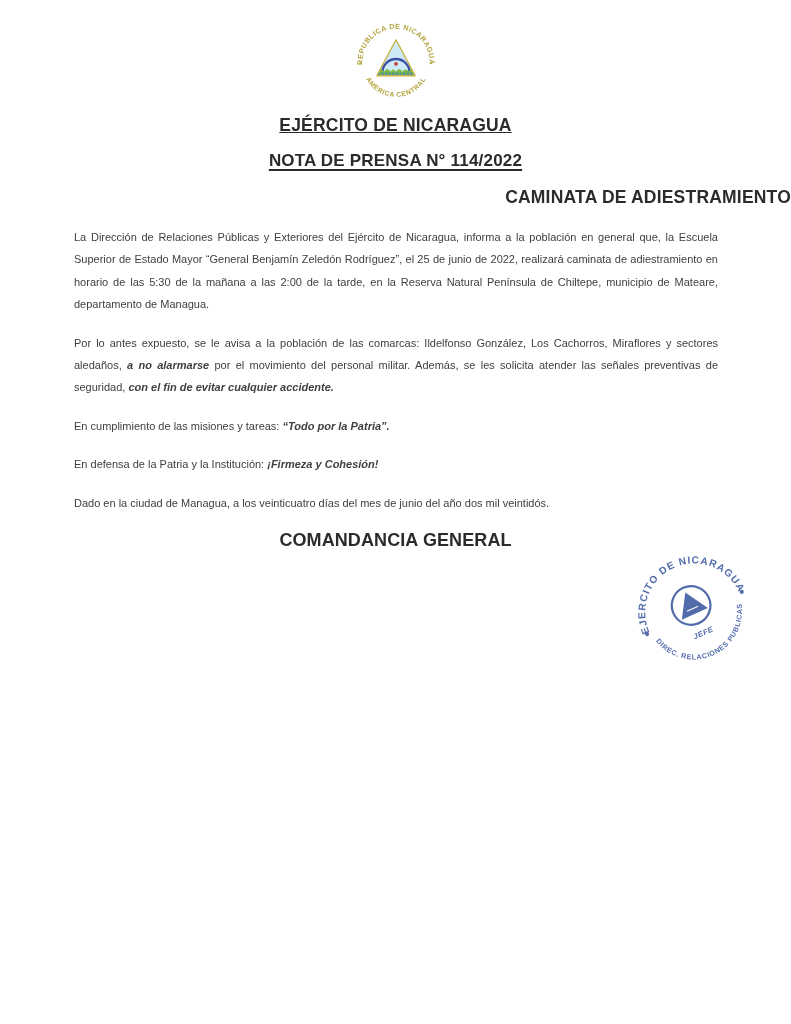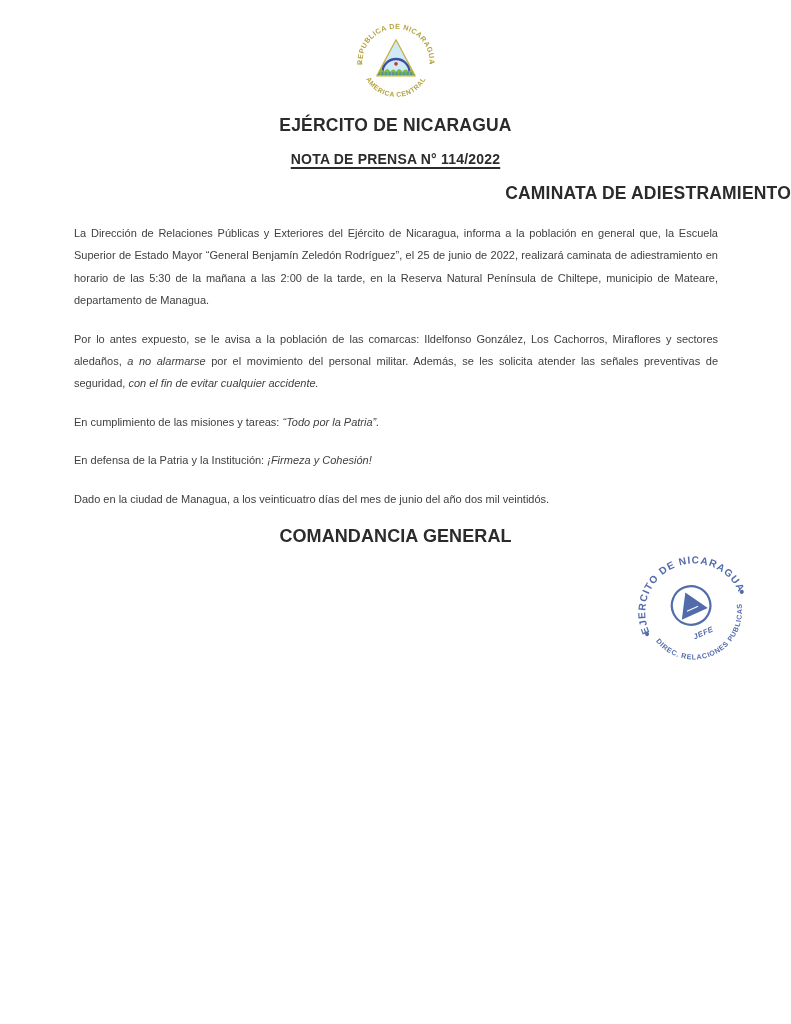--- a/index.html
+++ b/index.html
@@ -25,30 +25,30 @@
   .ringtext-small{font-size:8.5px;font-weight:bold;fill:var(--ring-gold);letter-spacing:0.6px;}
   .ringdot{fill:var(--ring-gold);}
   .sky{fill:var(--sky-blue);}
   .rainbow{fill:none;stroke:var(--rainbow-blue);stroke-width:3;}
   .cap{fill:var(--cap-red);}
   .volcano{fill:var(--volcano-green);}
   .water line{stroke:var(--water-blue);stroke-width:1.3;stroke-dasharray:3,1.5;}
   .tri-border{fill:none;stroke:#c8ae3a;stroke-width:1.6;stroke-linejoin:round;}
 
   .h1{margin:12px 0 0;text-align:center;font-size:17.5px;font-weight:bold;
-      color:var(--heading-text);letter-spacing:0.2px;}
-  .h2{margin:15px 0 0;text-align:center;font-size:14px;font-weight:bold;
+      color:var(--heading-text);letter-spacing:0.2px;text-decoration:underline;}
+  .h2{margin:15px 0 0;text-align:center;font-size:17px;font-weight:bold;
       color:var(--heading-text);letter-spacing:0.2px;}
   .h2 span{text-decoration:underline;text-underline-offset:3px;text-decoration-thickness:1.5px;}
   .h3{margin:16px 0 0;text-align:right;font-size:17.5px;font-weight:bold;
       color:var(--heading-text);letter-spacing:0.2px;}
 
   .content{margin:18px 73px 0 74px;font-size:11px;line-height:22.4px;text-align:justify;}
   .content p{margin:0 0 16px;}
-  .bi{font-weight:normal;font-style:italic;}
+  .bi{font-weight:bold;font-style:italic;}
 
   .footer{margin-top:6px;text-align:center;font-weight:bold;font-size:18px;
           line-height:21px;color:var(--heading-text);letter-spacing:0.1px;}
 
   .stamp{position:absolute;left:633px;top:551px;width:122px;height:122px;opacity:0.88;}
   .stamp-arc-top{font-size:10px;font-weight:bold;fill:var(--stamp-blue);letter-spacing:1px;}
   .stamp-arc-bot{font-size:7px;font-weight:bold;fill:var(--stamp-blue);letter-spacing:0.6px;}
   .stamp-dot{fill:var(--stamp-blue);}
   .stamp-circle{fill:none;stroke:var(--stamp-blue);stroke-width:2.2;}
   .stamp-tri{fill:var(--stamp-blue);}

